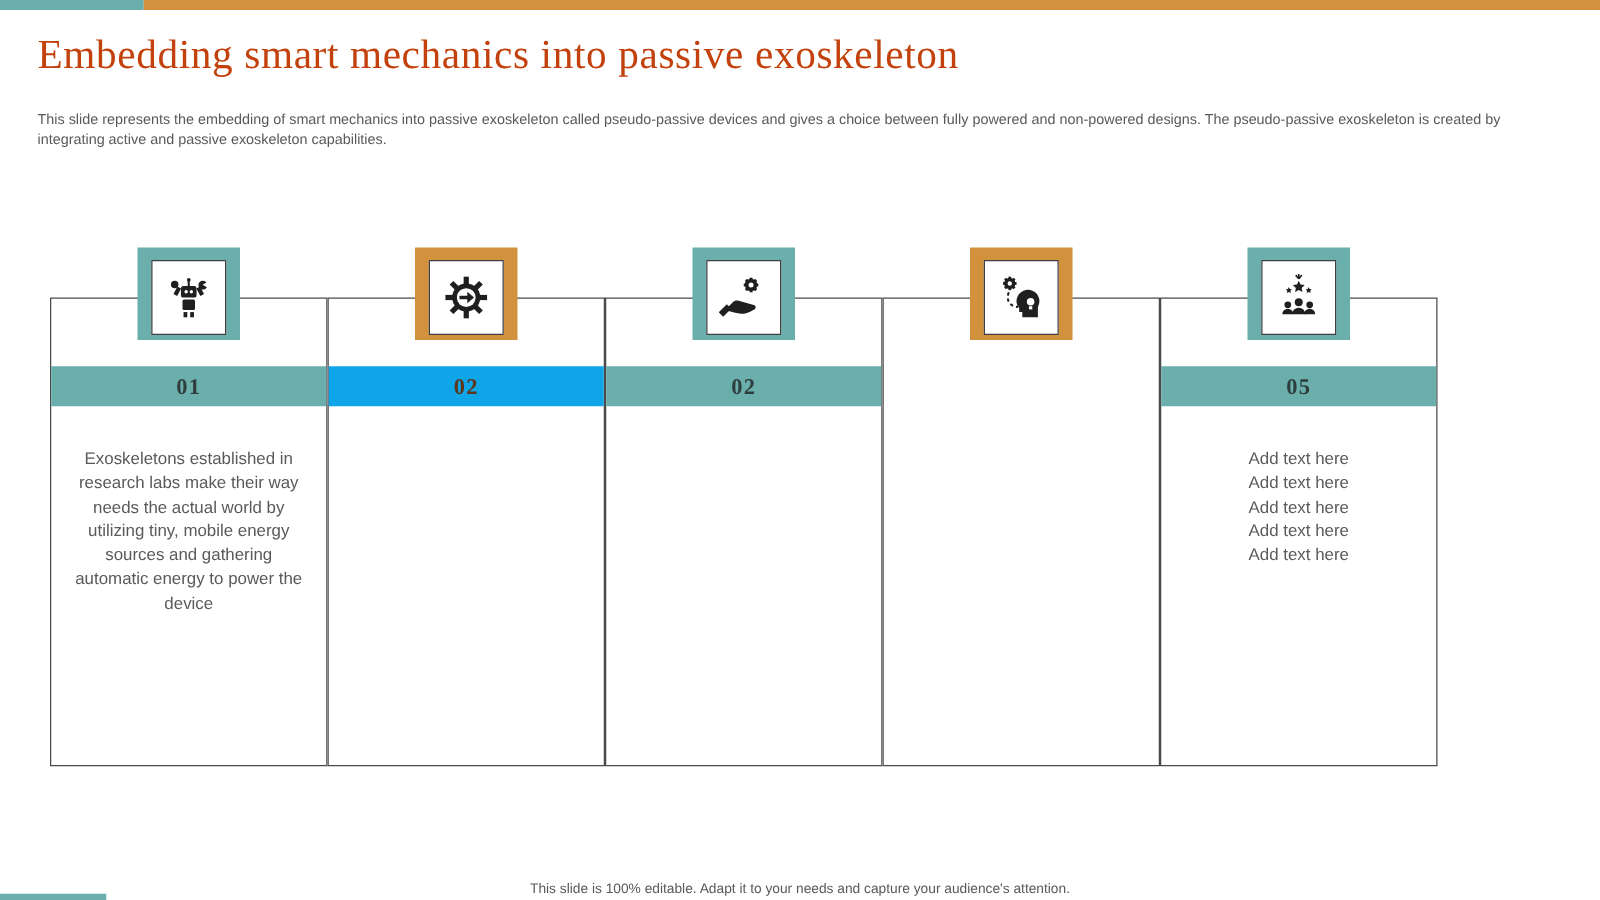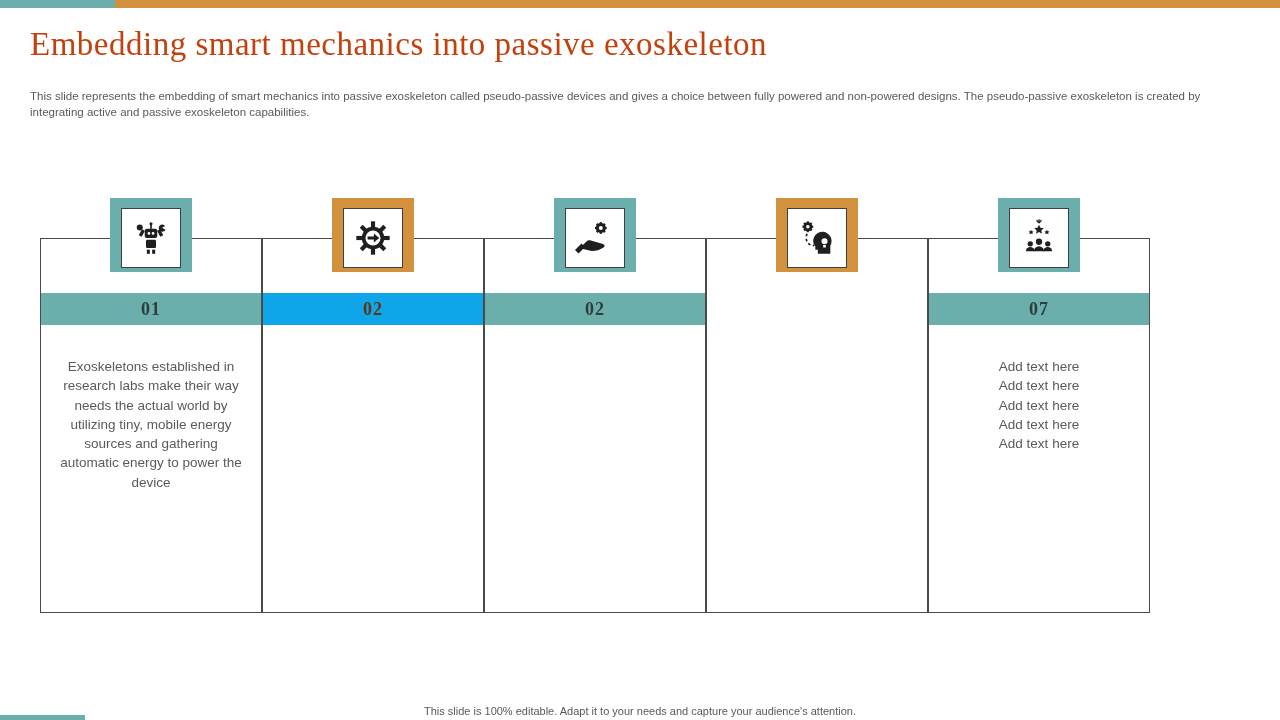--- a/index.html
+++ b/index.html
@@ -203,21 +203,21 @@
           <circle cx="13.5" cy="31" r="3.2"></circle>
           <path d="M8.2 40 a5.3 5.3 0 0 1 10.6 0 z"></path>
           <circle cx="34.5" cy="31" r="3.2"></circle>
           <path d="M29.2 40 a5.3 5.3 0 0 1 10.6 0 z"></path>
           <circle cx="24" cy="28.5" r="3.8"></circle>
           <path d="M17.8 40 a6.2 6.2 0 0 1 12.4 0 z"></path>
         </g>
       </svg>
     </div>
     <div class="card">
-      <div class="band">07</div>
+      <div class="band">05</div>
       <div class="body-text">Add text here
 Add text here
 Add text here
 Add text here
 Add text here</div>
     </div>
   </div>
 
 </div>
 

